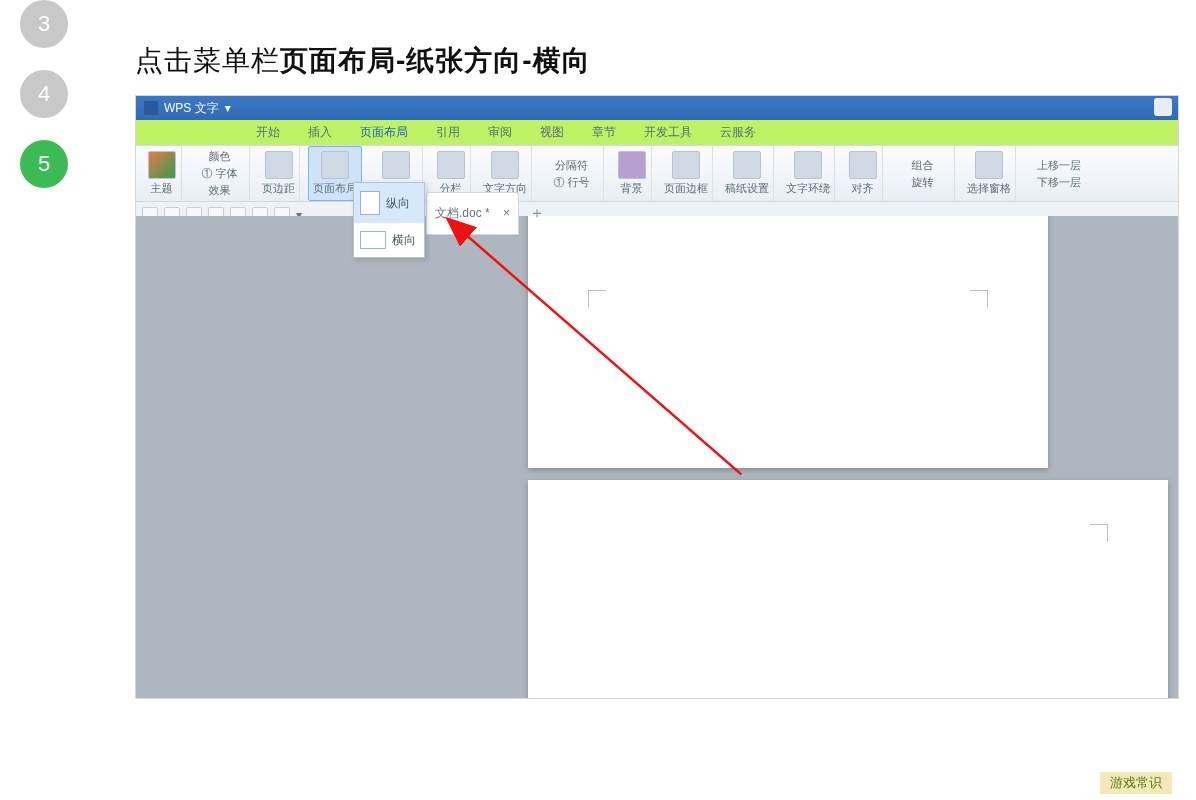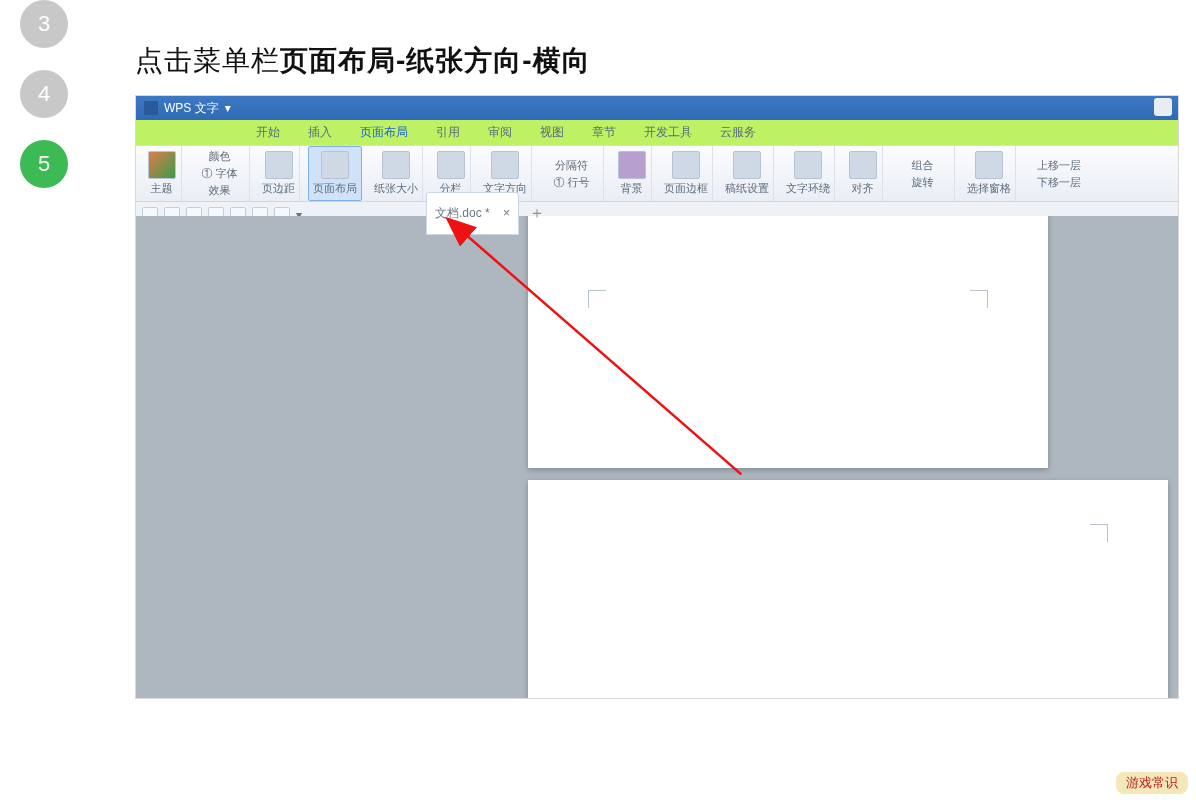--- a/index.html
+++ b/index.html
@@ -242,27 +242,27 @@
     position: absolute;
     left: 0; top: 0;
     width: 100%; height: 100%;
     z-index: 60;
     pointer-events: none;
   }
 
   
   .watermark {
     position: absolute;
-    right: 8px;
+    right: 24px;
     bottom: 6px;
     background: #f4e7b8;
-    border-radius: 8px;
+    border-radius: 0;
     padding: 2px 10px;
     font-size: 13px;
-    color: #b91c1c;
+    color: #4d7c0f;
     z-index: 200;
   }
 
   
   .help-icon {
     position:absolute; right:6px; top:2px; width:18px; height:18px;
     background:#e8edf4; border-radius:3px;
   }
 </style>
 </head>
@@ -371,20 +371,30 @@
     <div class="qicon"></div>
     <div class="qicon"></div>
     <div class="qicon"></div>
     <div class="qicon"></div>
     <div class="qicon"></div>
     <div class="qicon"></div>
     <div class="qicon"></div>
     <span>▾</span>
   </div>
 
+  <div class="dropdown">
+    <div class="opt sel">
+      <div class="opticon"></div>
+      <span>纵向</span>
+    </div>
+    <div class="opt">
+      <div class="opticon landscape"></div>
+      <span>横向</span>
+    </div>
+  </div>
 
   <div class="doctabs">
     <div class="dtab">
       <span>文档.doc *</span>
       <span style="margin-left:10px;">×</span>
     </div>
     <span class="plus">＋</span>
   </div>
 
   <div class="canvas">

